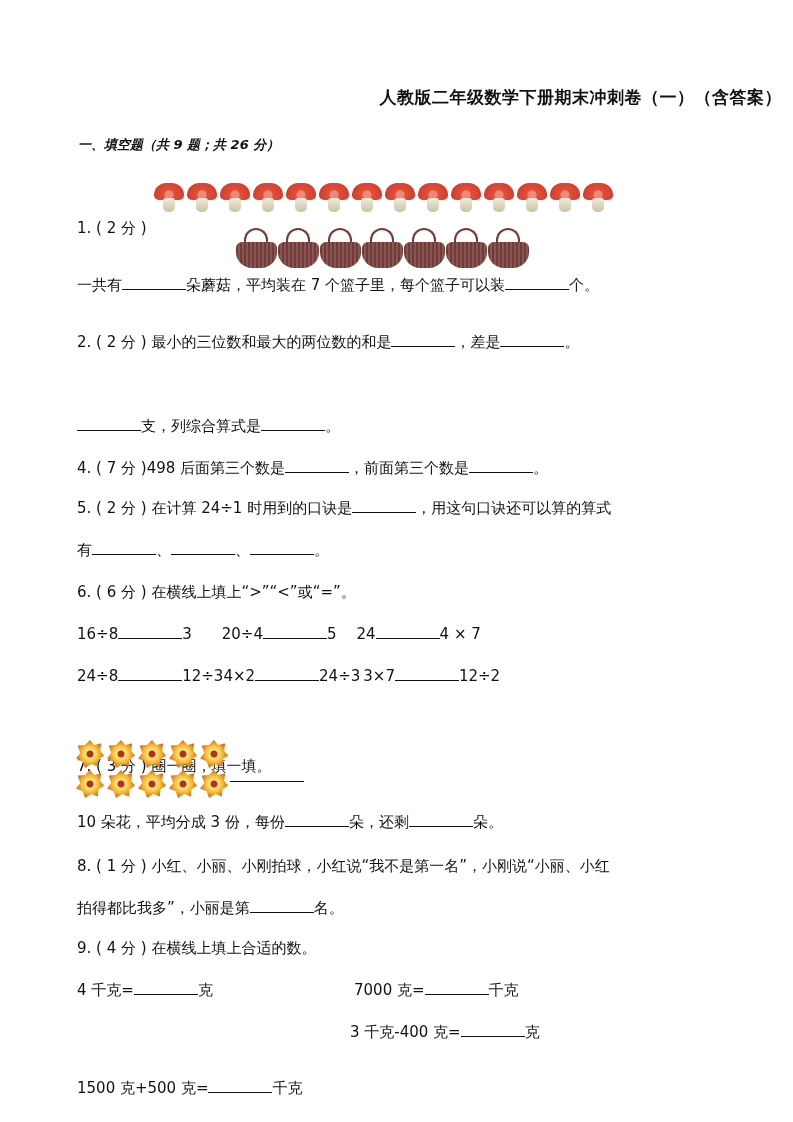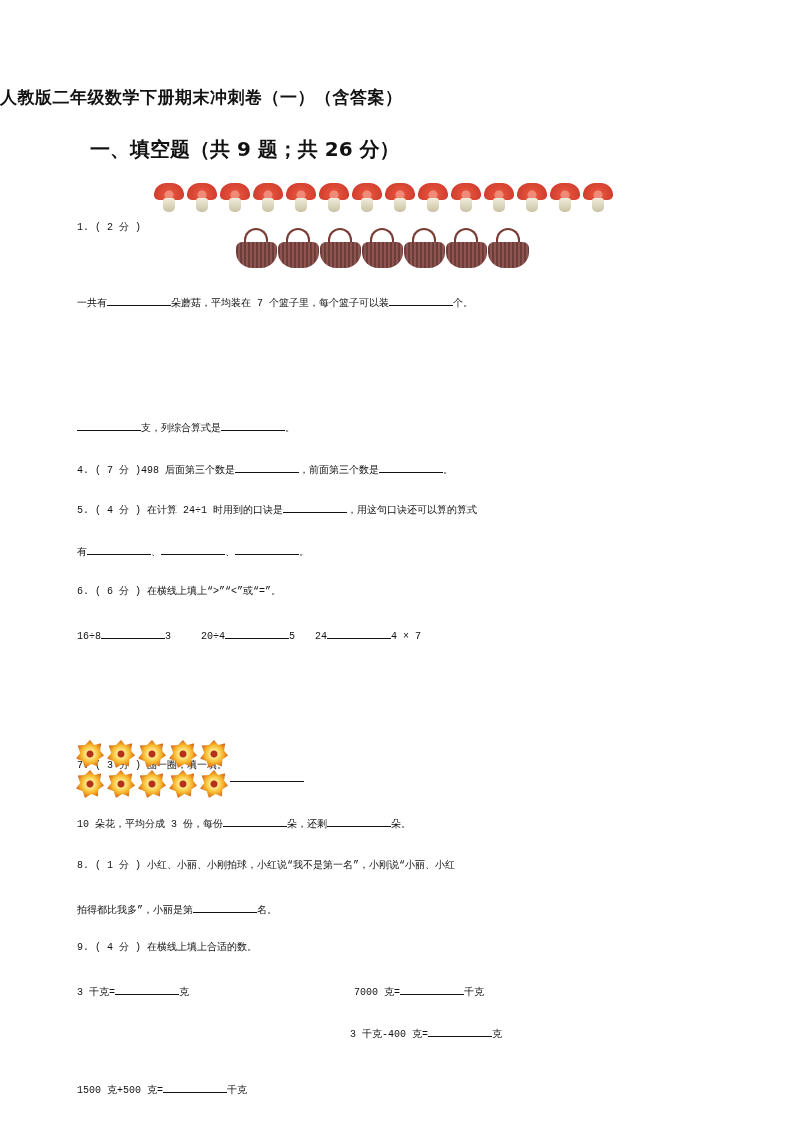--- a/index.html
+++ b/index.html
@@ -1,22 +1,22 @@
 <!DOCTYPE html>
 <html><head>
 <meta charset="utf-8">
 <style>
   html, body { margin:0; padding:0; background:#ffffff; }
   body { width:793px; height:1122px; position:relative; overflow:hidden;
          font-family:"DejaVu Sans", "Liberation Sans", sans-serif; color:#111; }
   .page { position:absolute; left:0; top:0; width:793px; height:1122px; }
-  .title { position:absolute; top:86px; left:0; width:782px; text-align:left;
+  .title { position:absolute; top:86px; left:0; width:782px; text-align:right;
            font-size:17px; font-weight:bold; letter-spacing:0.5px; }
-  .section { position:absolute; top:136px; left:90px; font-size:20px; font-weight:bold; }
-  .line { position:absolute; left:77px; font-size:10px; white-space:nowrap; line-height:20px;font-family:Liberation Mono, monospace; }
+  .section { position:absolute; top:136px; left:78px; font-size:13px; font-weight:bold;font-style:italic; }
+  .line { position:absolute; left:77px; font-size:15px; white-space:nowrap; line-height:20px; }
   .blank { display:inline-block; border-bottom:1px solid #111; height:14px; vertical-align:baseline; }
   .b62 { width:64px; }
   .icons-row { position:absolute; display:flex; gap:3px; }
   .mush { width:30px; height:30px; position:relative; }
   .mush .cap { position:absolute; left:0; top:0; width:30px; height:17px; border-radius:15px 15px 6px 6px;
                background:radial-gradient(circle at 50% 70%, #f08a78 0 4px, #e2503a 5px, #c9362a 100%); }
   .mush .stem { position:absolute; left:9px; top:15px; width:12px; height:14px; border-radius:3px 3px 5px 5px;
                 background:linear-gradient(#f1eddc,#c9c2a4); }
   .basket { width:41px; height:41px; position:relative; }
   .basket .handle { position:absolute; left:8px; top:0; width:24px; height:24px; border:2.5px solid #7a3b34;
@@ -117,45 +117,51 @@
       </div>
       <div class="basket">
         <div class="handle"></div>
         <div class="body"></div>
       </div>
       <div class="basket">
         <div class="handle"></div>
         <div class="body"></div>
       </div>
     </div>
-  <div class="line" style="top:291px;">
+  <div class="line" style="top:275px;">
     <span>一共有</span><span class="blank b62"></span><span>朵蘑菇，平均装在 7 个篮子里，每个篮子可以装</span><span class="blank b62"></span><span>个。</span>
   </div>
 
+  <div class="line" style="top:332px;">
+    <span>2. ( 2 分 )</span><span> 最小的三位数和最大的两位数的和是</span><span class="blank b62"></span><span>，差是</span><span class="blank b62"></span><span>。</span>
+  </div>
 
   <div class="line" style="top:416px;">
     <span class="blank b62"></span><span>支，列综合算式是</span><span class="blank b62"></span><span>。</span>
   </div>
 
   <div class="line" style="top:458px;">
     <span>4. ( 7 分 )</span><span>498 后面第三个数是</span><span class="blank b62"></span><span>，前面第三个数是</span><span class="blank b62"></span><span>。</span>
   </div>
 
   <div class="line" style="top:498px;">
-    <span>5. ( 4 分 )</span><span> 在计算 24÷1 时用到的口诀是</span><span class="blank b62"></span><span>，用这句口诀还可以算的算式</span>
+    <span>5. ( 2 分 )</span><span> 在计算 24÷1 时用到的口诀是</span><span class="blank b62"></span><span>，用这句口诀还可以算的算式</span>
   </div>
   <div class="line" style="top:540px;">
     <span>有</span><span class="blank b62"></span><span>、</span><span class="blank b62"></span><span>、</span><span class="blank b62"></span><span>。</span>
   </div>
 
   <div class="line" style="top:582px;">
     <span>6. ( 6 分 )</span><span> 在横线上填上“&gt;”“&lt;”或“=”。</span>
   </div>
   <div class="line" style="top:624px;text-align:right;">
     <span>16÷8</span><span class="blank b62"></span><span>3</span><span style="display:inline-block;width:30px"></span><span>20÷4</span><span class="blank b62"></span><span>5</span><span style="display:inline-block;width:20px"></span><span>24</span><span class="blank b62"></span><span>4 × 7</span>
+  </div>
+  <div class="line" style="top:666px;">
+    <span>24÷8</span><span class="blank b62"></span><span>12÷3</span><span>4×2</span><span class="blank b62"></span><span>24÷3</span><span style="margin-left:3px">3×7</span><span class="blank b62"></span><span>12÷2</span>
   </div>
 
   <div class="line" style="top:708px;margin-top:48px;">
     <span>7. ( 3 分 )</span><span> 圈一圈，填一填。</span>
   </div>
   <div class="icons-row" id="flowers1" style="left:76px;top:740px;gap:3px;">
       <div class="flower">
         <div class="petals"></div>
       </div>
       <div class="flower">
@@ -197,21 +203,21 @@
     <span>8. ( 1 分 )</span><span> 小红、小丽、小刚拍球，小红说“我不是第一名”，小刚说“小丽、小红</span>
   </div>
   <div class="line" style="top:898px;">
     <span>拍得都比我多”，小丽是第</span><span class="blank b62"></span><span>名。</span>
   </div>
 
   <div class="line" style="top:938px;">
     <span>9. ( 4 分 )</span><span> 在横线上填上合适的数。</span>
   </div>
   <div class="line" style="top:980px;">
-    <span>3 千克=</span><span class="blank b62"></span><span>克</span>
+    <span>4 千克=</span><span class="blank b62"></span><span>克</span>
   </div>
   <div class="line" style="top:980px;left:354px;">
     <span>7000 克=</span><span class="blank b62"></span><span>千克</span>
   </div>
   <div class="line" style="top:1078px;">
     <span>1500 克+500 克=</span><span class="blank b62"></span><span>千克</span>
   </div>
   <div class="line" style="top:1022px;left:350px;">
     <span>3 千克-400 克=</span><span class="blank b62"></span><span>克</span>
   </div>

